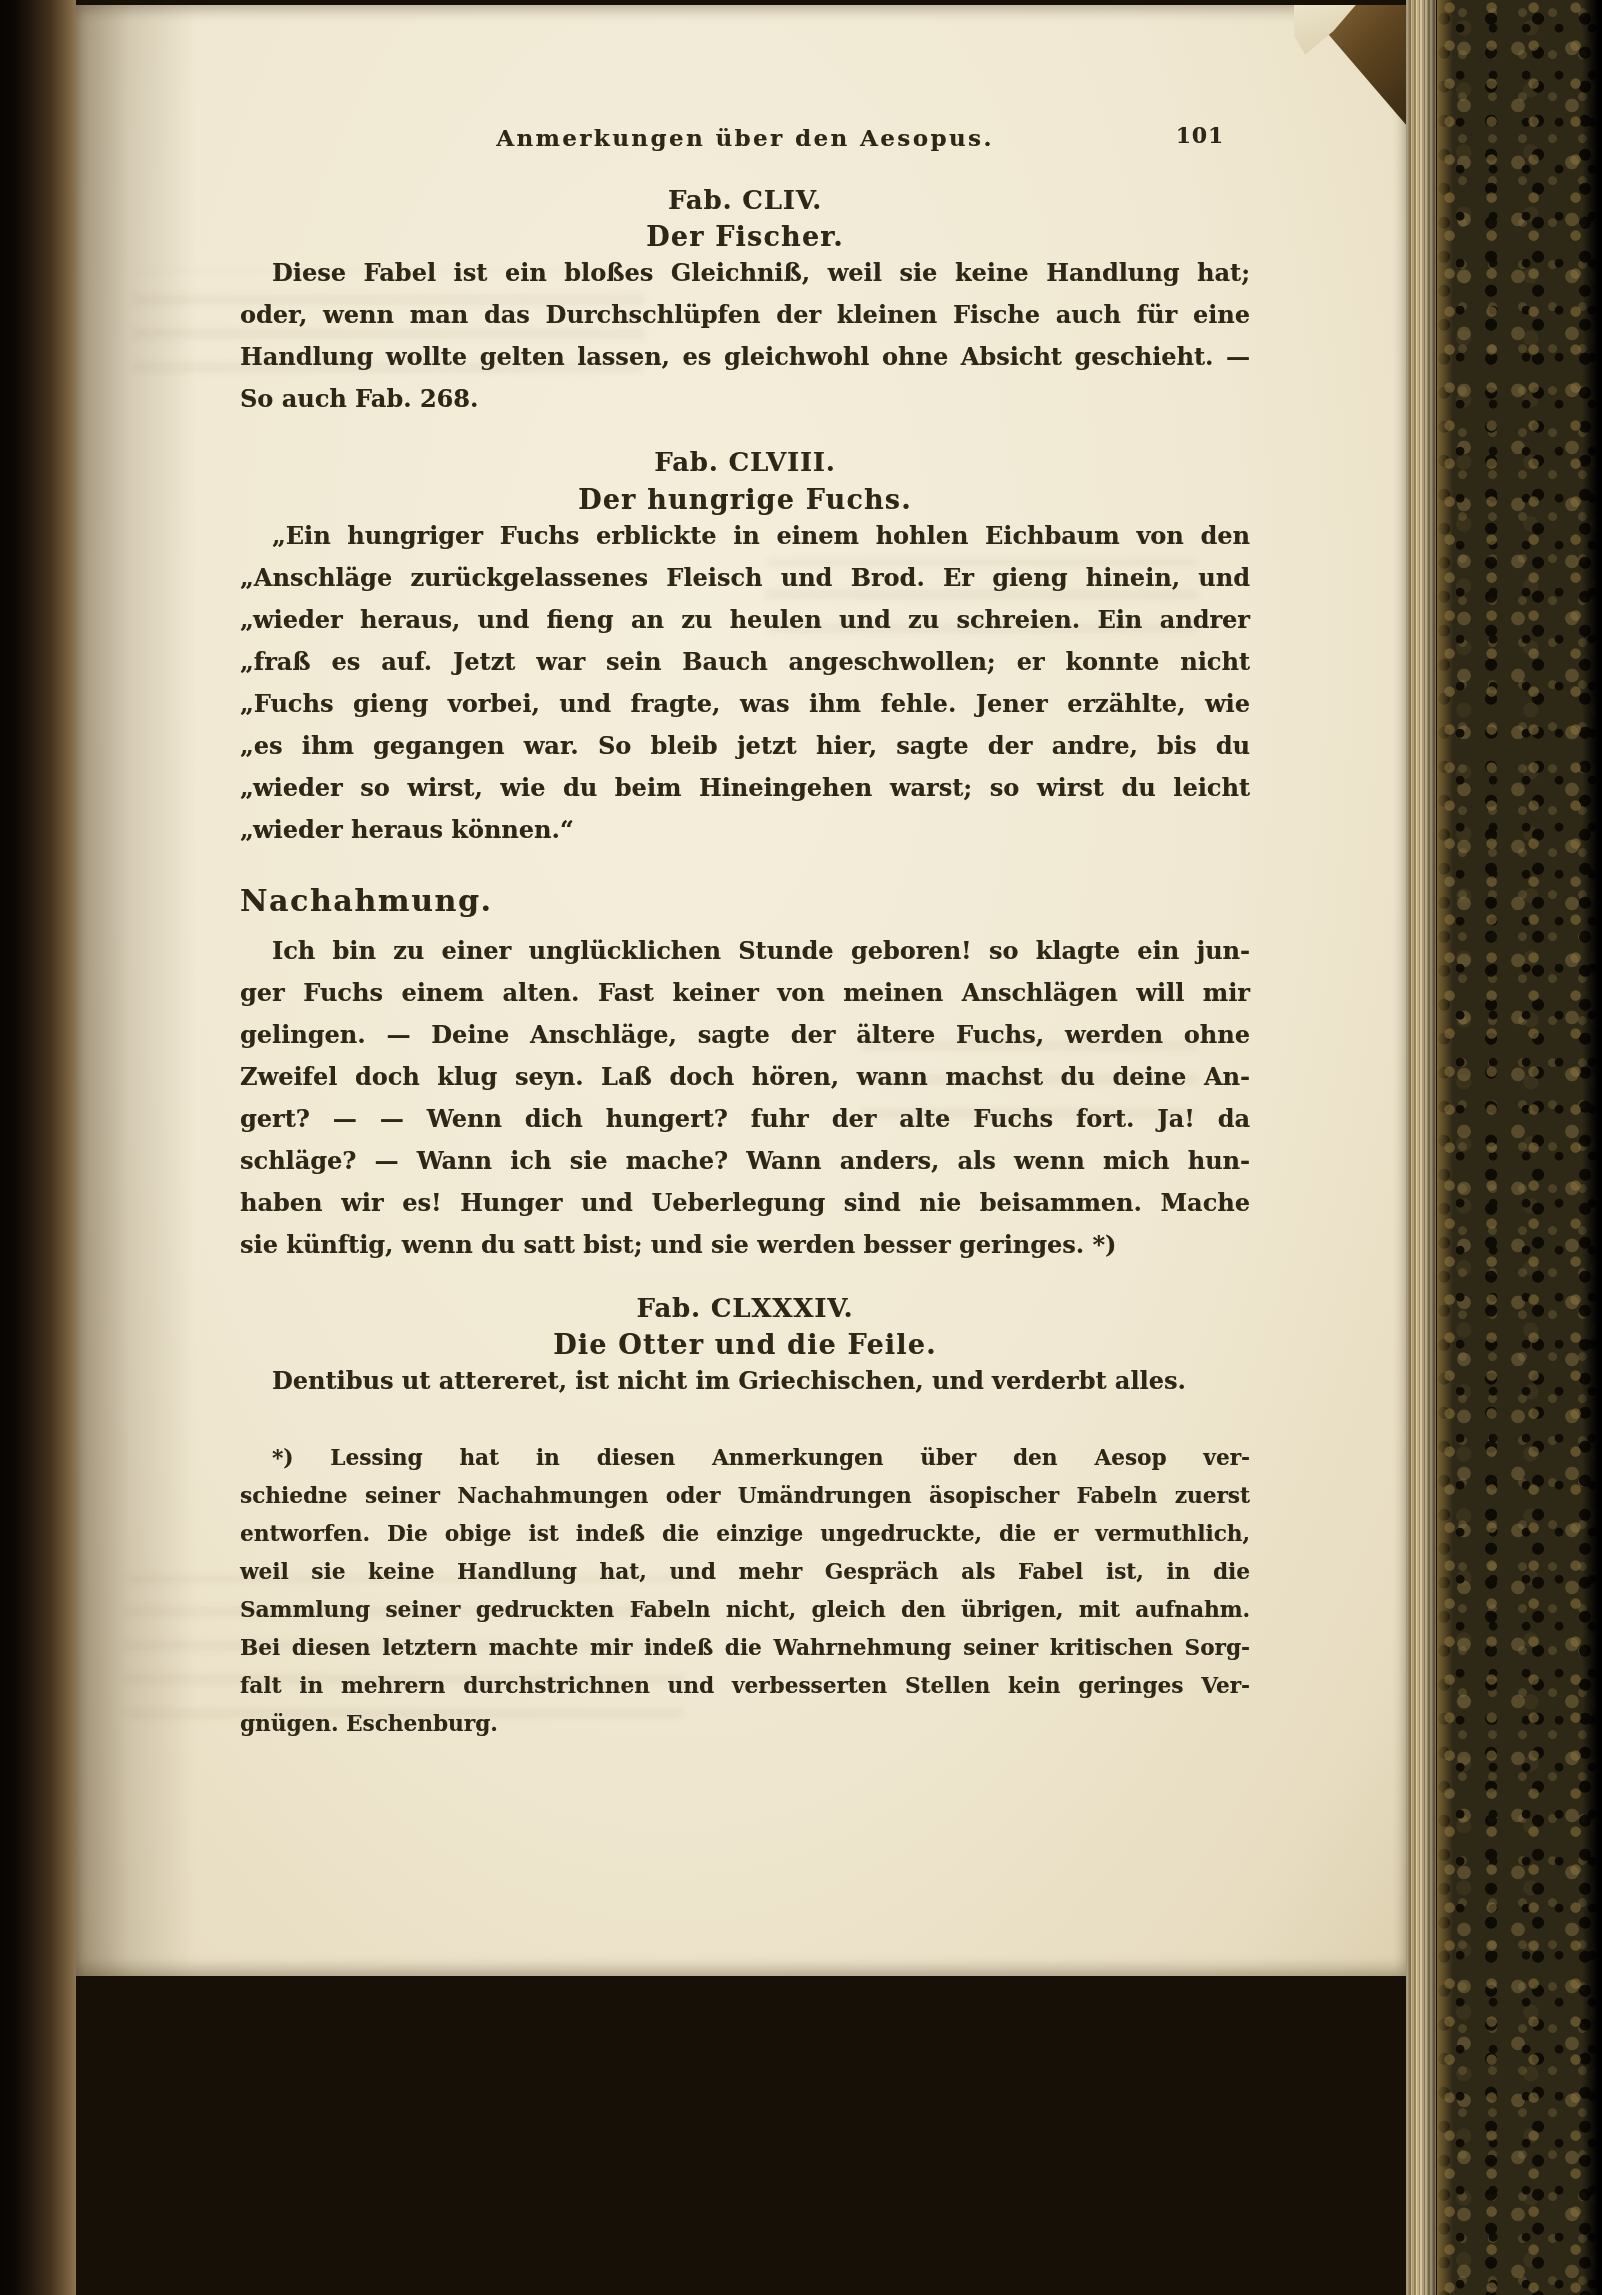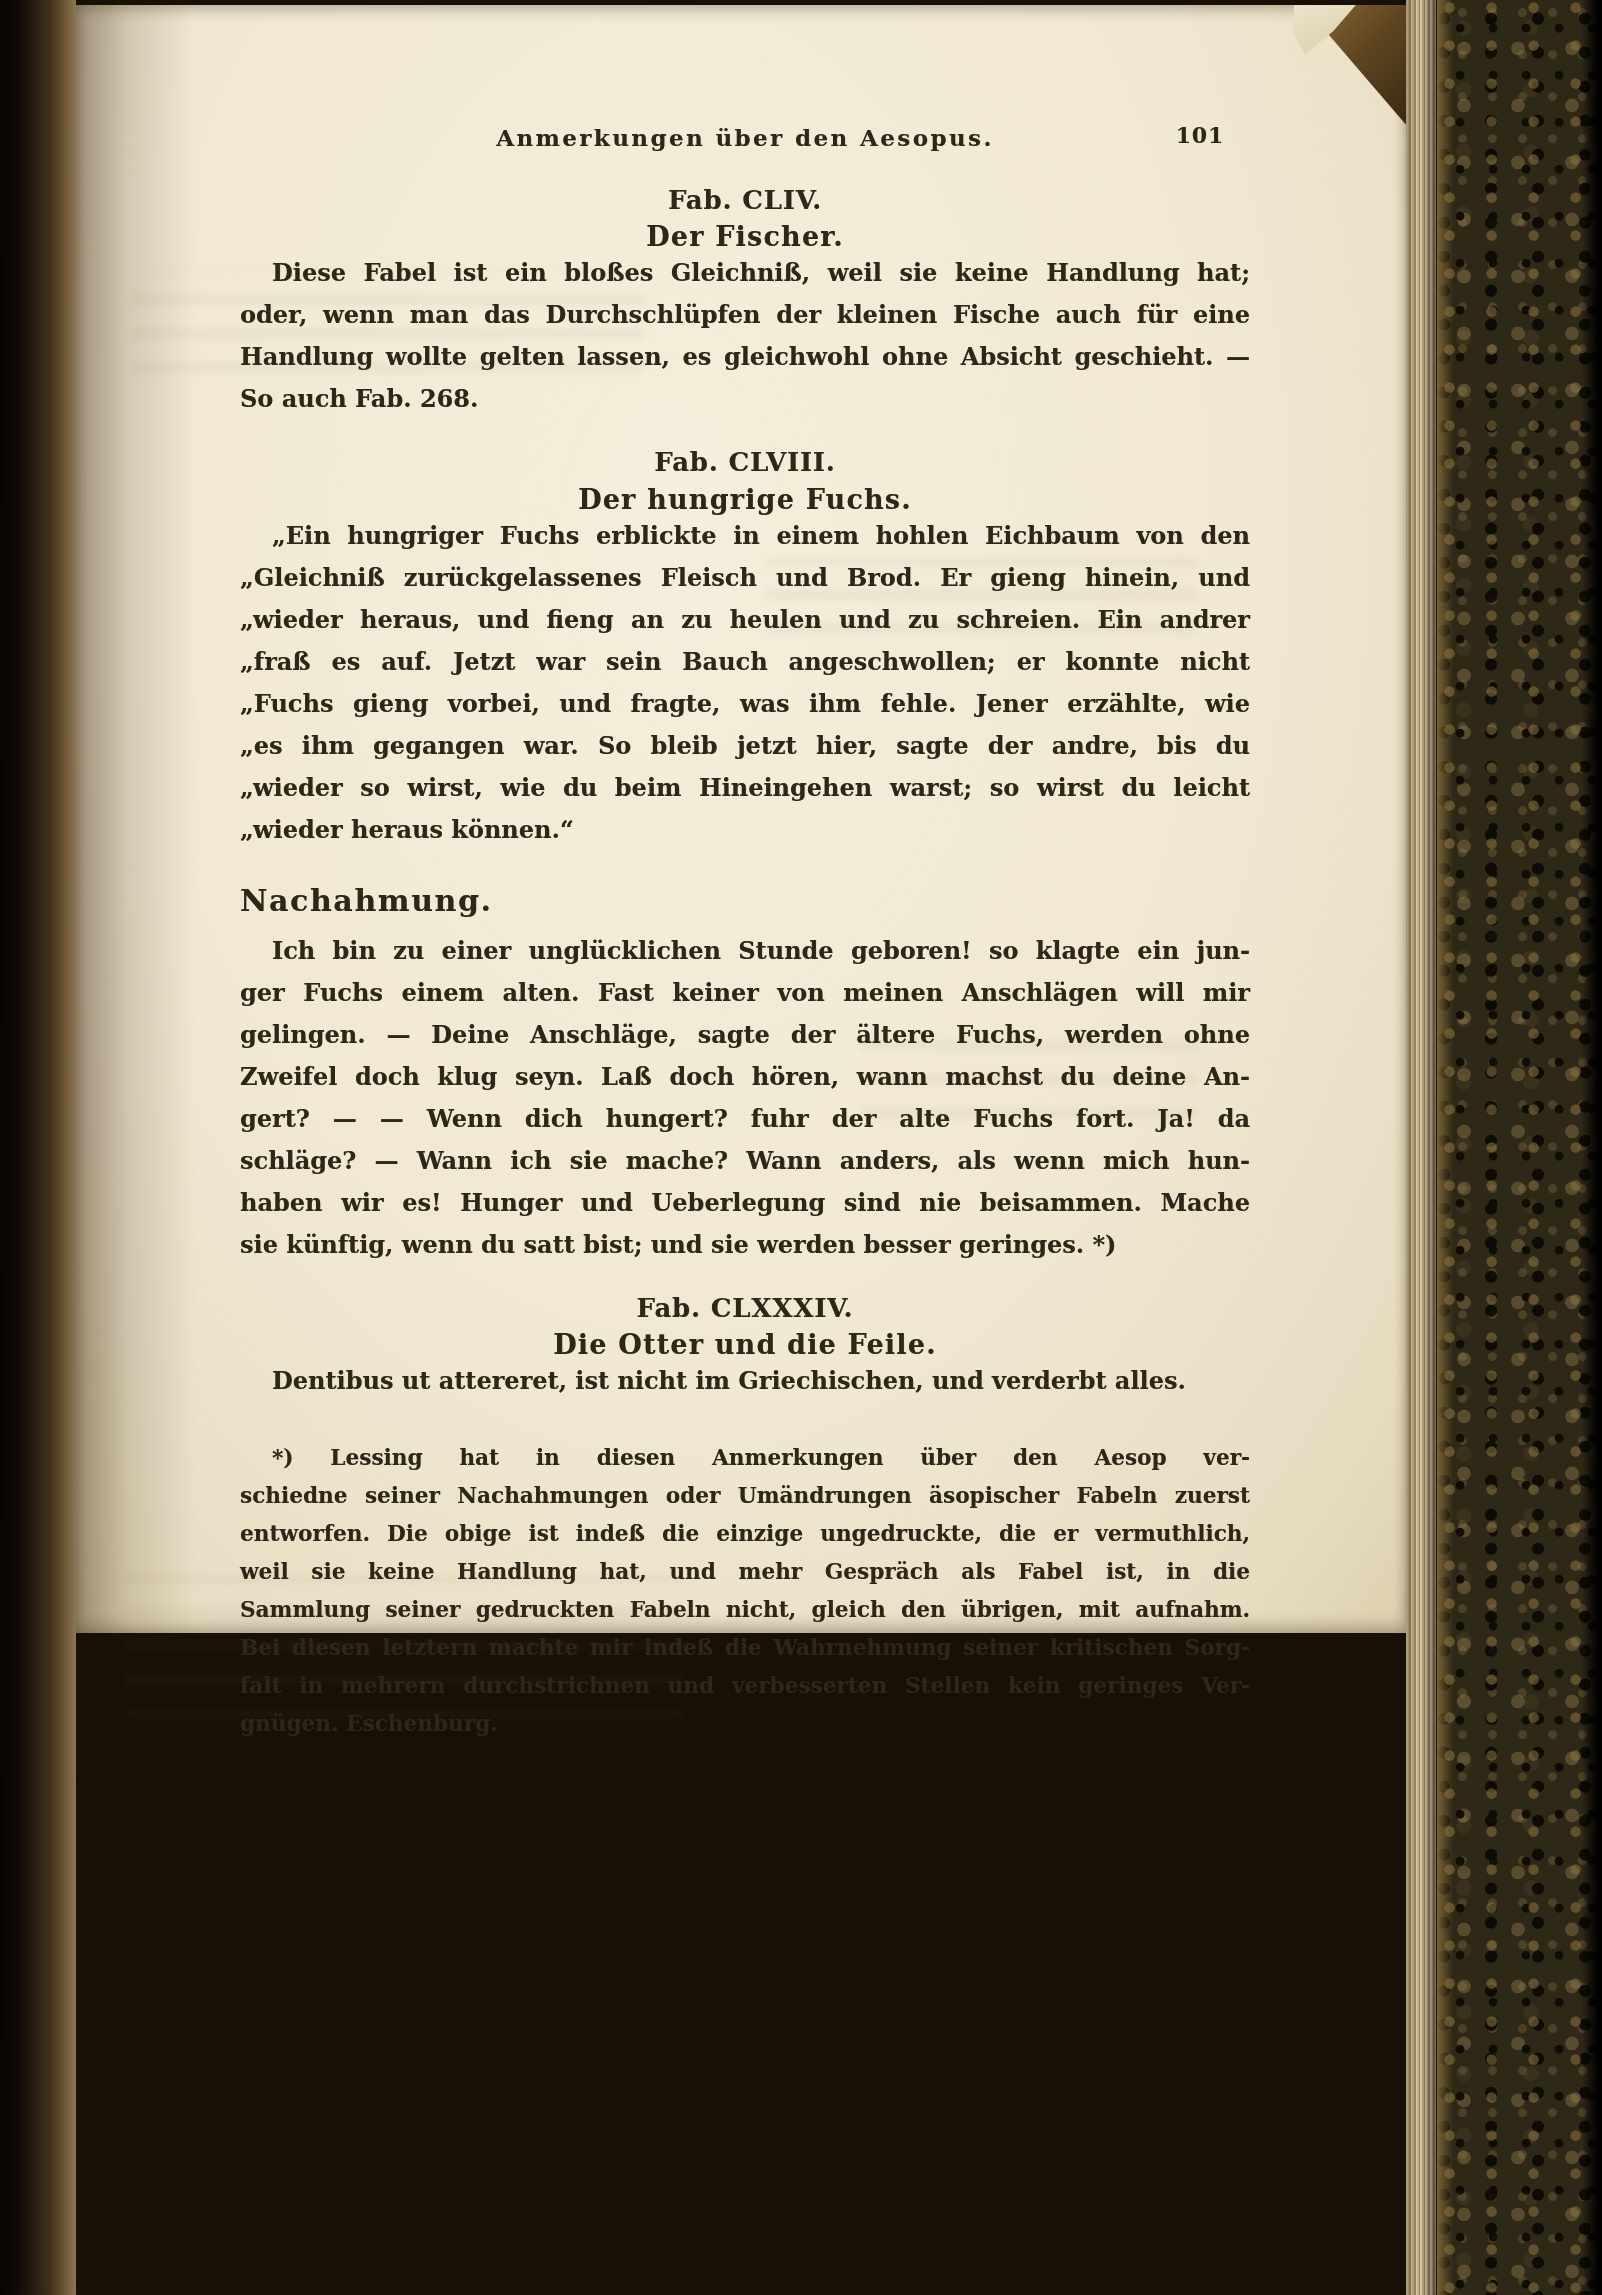--- a/index.html
+++ b/index.html
@@ -16,21 +16,21 @@
   
   .left-edge {
     position: absolute; left: 0; top: 0; width: 76px; height: 100%;
     background: linear-gradient(90deg,
       #070503 0px, #0b0805 14.4px, #241a0e 32px,
       #43311c 50px, #6b5435 64px, #8d7653 76px);
   }
 
   
   .page {
-    position: absolute; left: 76px; top: 4.8px; width: 1330px; height: 1628px;
+    position: absolute; left: 76px; top: 4.8px; width: 1330px; height: 1971px;
     background: radial-gradient(ellipse at 45% 32%, #f4eedc 0%, #f0e8d2 55%, #e7dcc0 88%, #ddd0b0 100%);
     box-shadow: inset 0 6.4px 11.2px rgba(60,45,20,.25), inset 0 -8px 13px rgba(60,45,20,.28);
   }
   .gutter-shadow {
     position: absolute; left: 0; top: 0; width: 120px; height: 100%;
     background: linear-gradient(90deg, rgba(72,52,24,.48), rgba(72,52,24,.16) 45%, rgba(72,52,24,0) 100%);
     pointer-events: none;
   }
   .torn-corner {
     position: absolute; top: 0; right: 0; width: 103px; height: 120px;
@@ -152,21 +152,21 @@
           <div class="tline">Diese Fabel ist ein bloßes Gleichniß, weil sie keine Handlung hat;</div>
           <div class="tline">oder, wenn man das Durchschlüpfen der kleinen Fische auch für eine</div>
           <div class="tline">Handlung wollte gelten lassen, es gleichwohl ohne Absicht geschieht. —</div>
           <div class="tline tline-last">So auch Fab. 268.</div>
         </div>
 
       <div class="fab-heading">Fab. CLVIII.</div>
       <div class="fab-subheading">Der hungrige Fuchs.</div>
       <div class="para indent">
           <div class="tline">„Ein hungriger Fuchs erblickte in einem hohlen Eichbaum von den</div>
-          <div class="tline">„Gleichniß zurückgelassenes Fleisch und Brod. Er gieng hinein, und</div>
+          <div class="tline">„Anschläge zurückgelassenes Fleisch und Brod. Er gieng hinein, und</div>
           <div class="tline">„wieder heraus, und fieng an zu heulen und zu schreien. Ein andrer</div>
           <div class="tline">„fraß es auf. Jetzt war sein Bauch angeschwollen; er konnte nicht</div>
           <div class="tline">„Fuchs gieng vorbei, und fragte, was ihm fehle. Jener erzählte, wie</div>
           <div class="tline">„es ihm gegangen war. So bleib jetzt hier, sagte der andre, bis du</div>
           <div class="tline">„wieder so wirst, wie du beim Hineingehen warst; so wirst du leicht</div>
           <div class="tline tline-last">„wieder heraus können.“</div>
         </div>
 
       <div class="big-heading">Nachahmung.</div>
       <div class="para indent nach-para">

